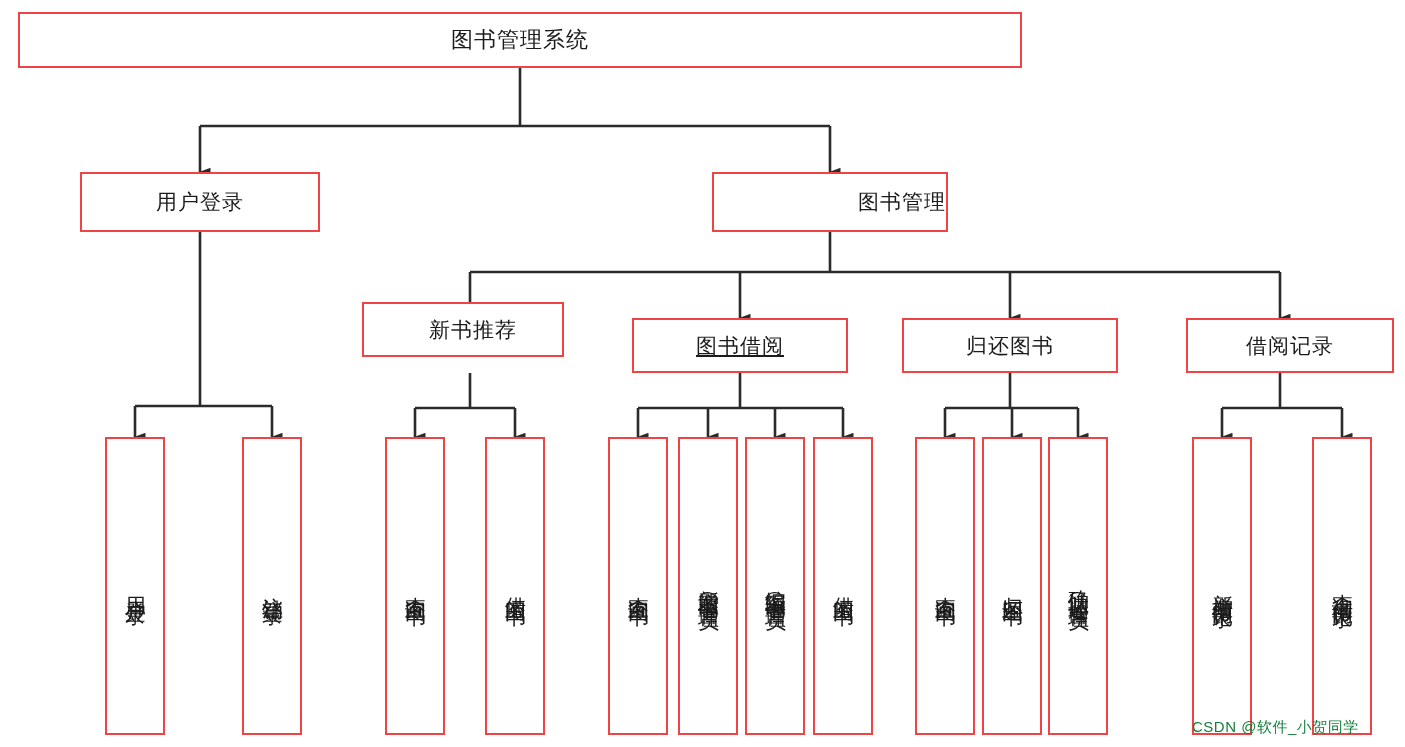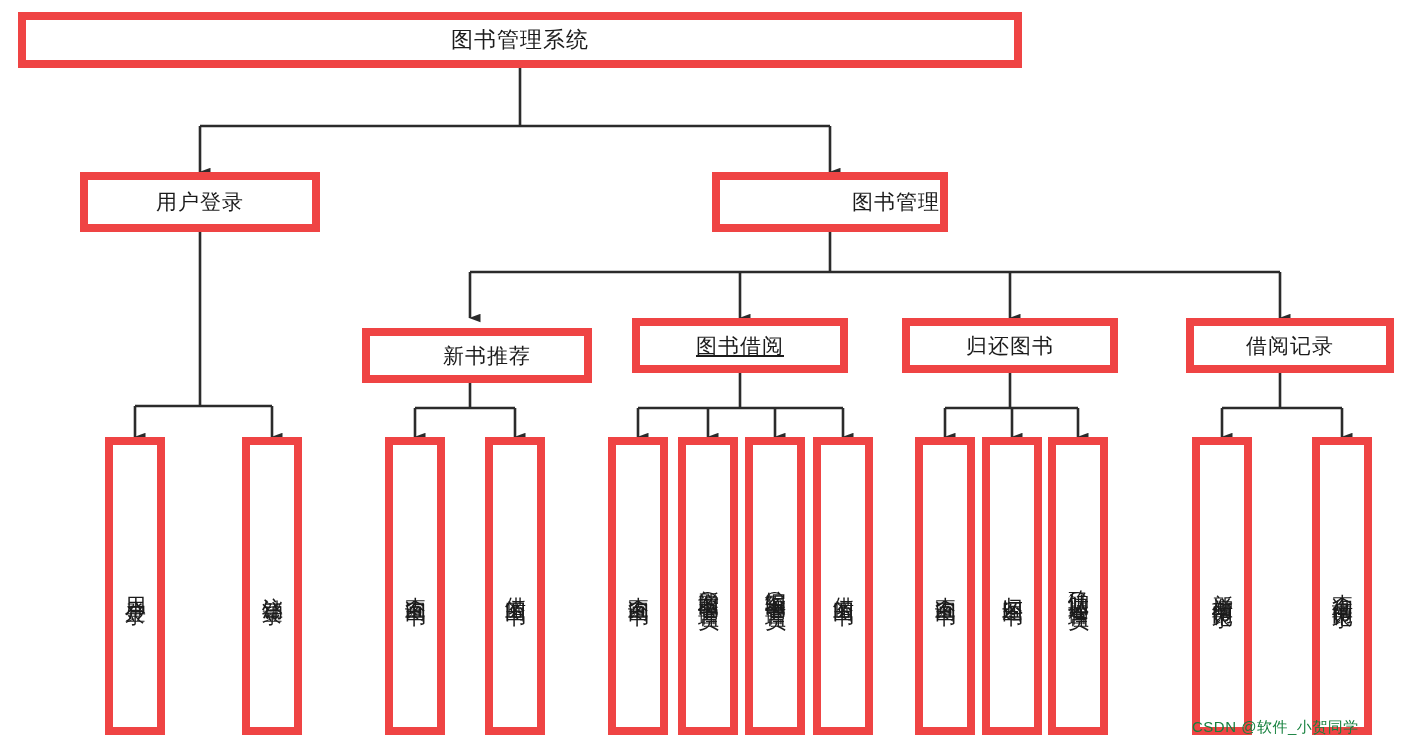--- a/index.html
+++ b/index.html
@@ -21,21 +21,21 @@
     position: absolute;
     left: 0;
     top: 0;
     width: 1405px;
     height: 747px;
     pointer-events: none;
   }
   .node {
     position: absolute;
     box-sizing: border-box;
-    border: 8px solid #ef4444;
+    border: 2px solid #ef4444;
     background: #ffffff;
     display: flex;
     align-items: center;
     justify-content: center;
     color: #1b1b1b;
   }
   .node.horiz {
     font-size: 21px;
     letter-spacing: 1px;
     line-height: 1.2;
@@ -123,21 +123,21 @@
     <span>图书管理系统</span>
   </div>
 
   <div class="node horiz" style="left:80px; top:172px; width:240px; height:60px;">
     <span>用户登录</span>
   </div>
   <div class="node horiz" style="left:712px; top:172px; width:236px; height:60px;justify-content:flex-end;">
     <span>图书管理</span>
   </div>
 
-  <div class="node horiz" style="left:362px; top:328px; width:230px; height:55px;padding-left:20px;">
+  <div class="node horiz" style="left:362px; top:302px; width:202px; height:55px;padding-left:20px;">
     <span>新书推荐</span>
   </div>
   <div class="node horiz" style="left:632px; top:318px; width:216px; height:55px;text-decoration:underline;">
     <span>图书借阅</span>
   </div>
   <div class="node horiz" style="left:902px; top:318px; width:216px; height:55px;">
     <span>归还图书</span>
   </div>
   <div class="node horiz" style="left:1172px; top:318px; width:208px; height:55px;margin-left:14px;">
     <span>借阅记录</span>

